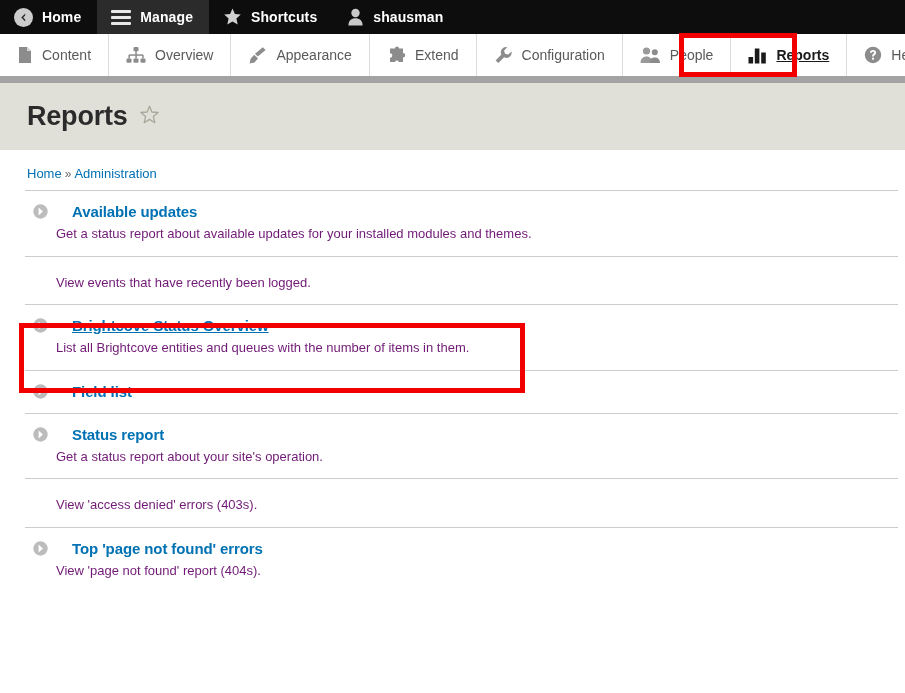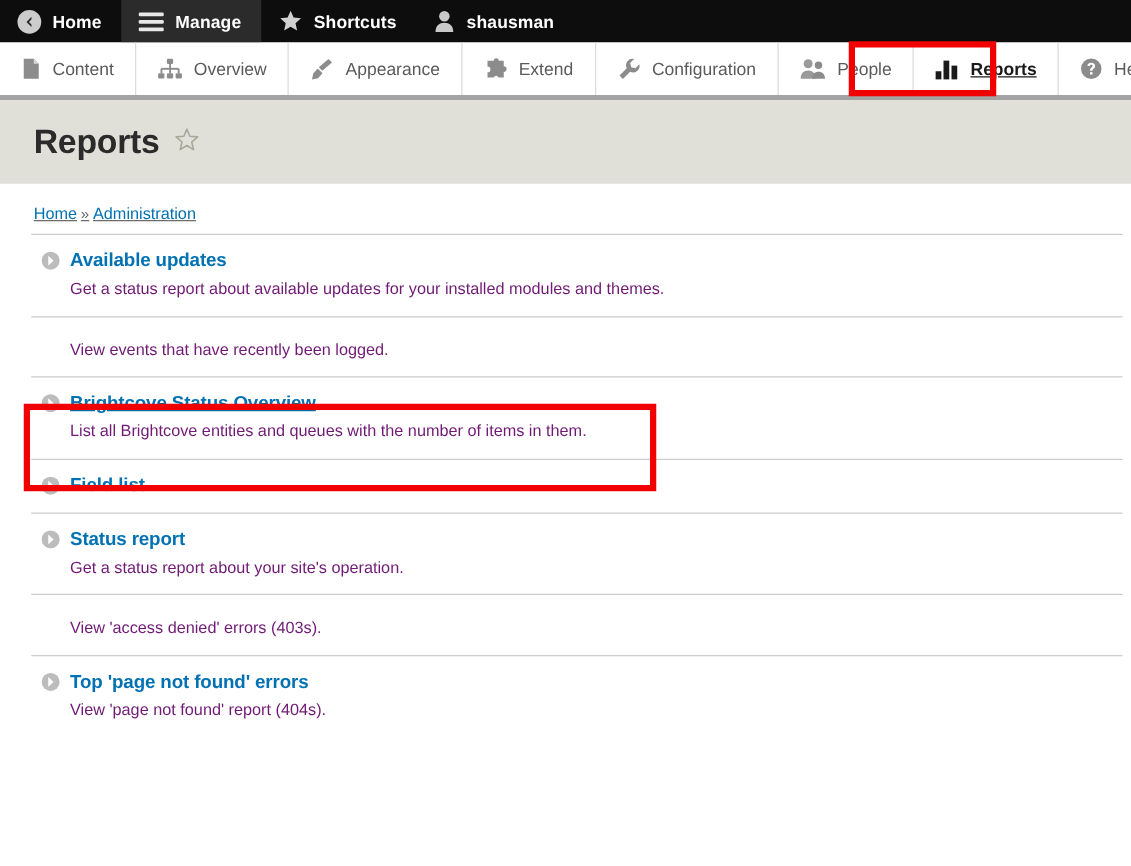--- a/index.html
+++ b/index.html
@@ -63,21 +63,21 @@
     display: block; height: 3px; background: #e8e8e8; border-radius: 1px;
   }
 
   .ico-star { flex:none; display:block; }
   .ico-person { flex:none; display:block; }
 
   
   .tabbar {
     height: 42px;
     background: #ffffff;
-    border-bottom: 4px solid #a3a3a3;
+    border-bottom: 7px solid #a3a3a3;
     display: flex;
     align-items: stretch;
     position: relative;
   }
   .tab {
     display: flex;
     align-items: center;
     gap: 9px;
     padding: 0 17px;
     border-right: 1px solid #dcdcdc;
@@ -129,21 +129,20 @@
     margin-left: 11px;
     display: block;
     cursor: pointer;
   }
 
   
   .breadcrumb {
     padding: 16px 0 9px 27px;
     font-size: 13px;
     color: #6b6b6b;
-    text-decoration: underline;
   }
   .breadcrumb a {
     color: #0071b3;
     text-decoration: none;
     cursor: pointer;
   }
   .breadcrumb .sep {
     color: #6b6b6b;
     margin: 0 3px;
     font-size: 12px;
@@ -159,21 +158,21 @@
   .admin-item {
     border-top: 1px solid #cccccc;
     padding: 12px 0 13px 0;
     position: relative;
   }
   .admin-item:first-child { border-top: 1px solid #cccccc; }
 
   .item-title-row {
     display: flex;
     align-items: center;
-    gap: 8px;
+    gap: 24px;
     padding-left: 8px;
   }
   .bullet {
     width: 15px; height: 15px;
     flex: none;
     display: block;
   }
   .item-link {
     color: #0071b3;
     font-size: 15px;

